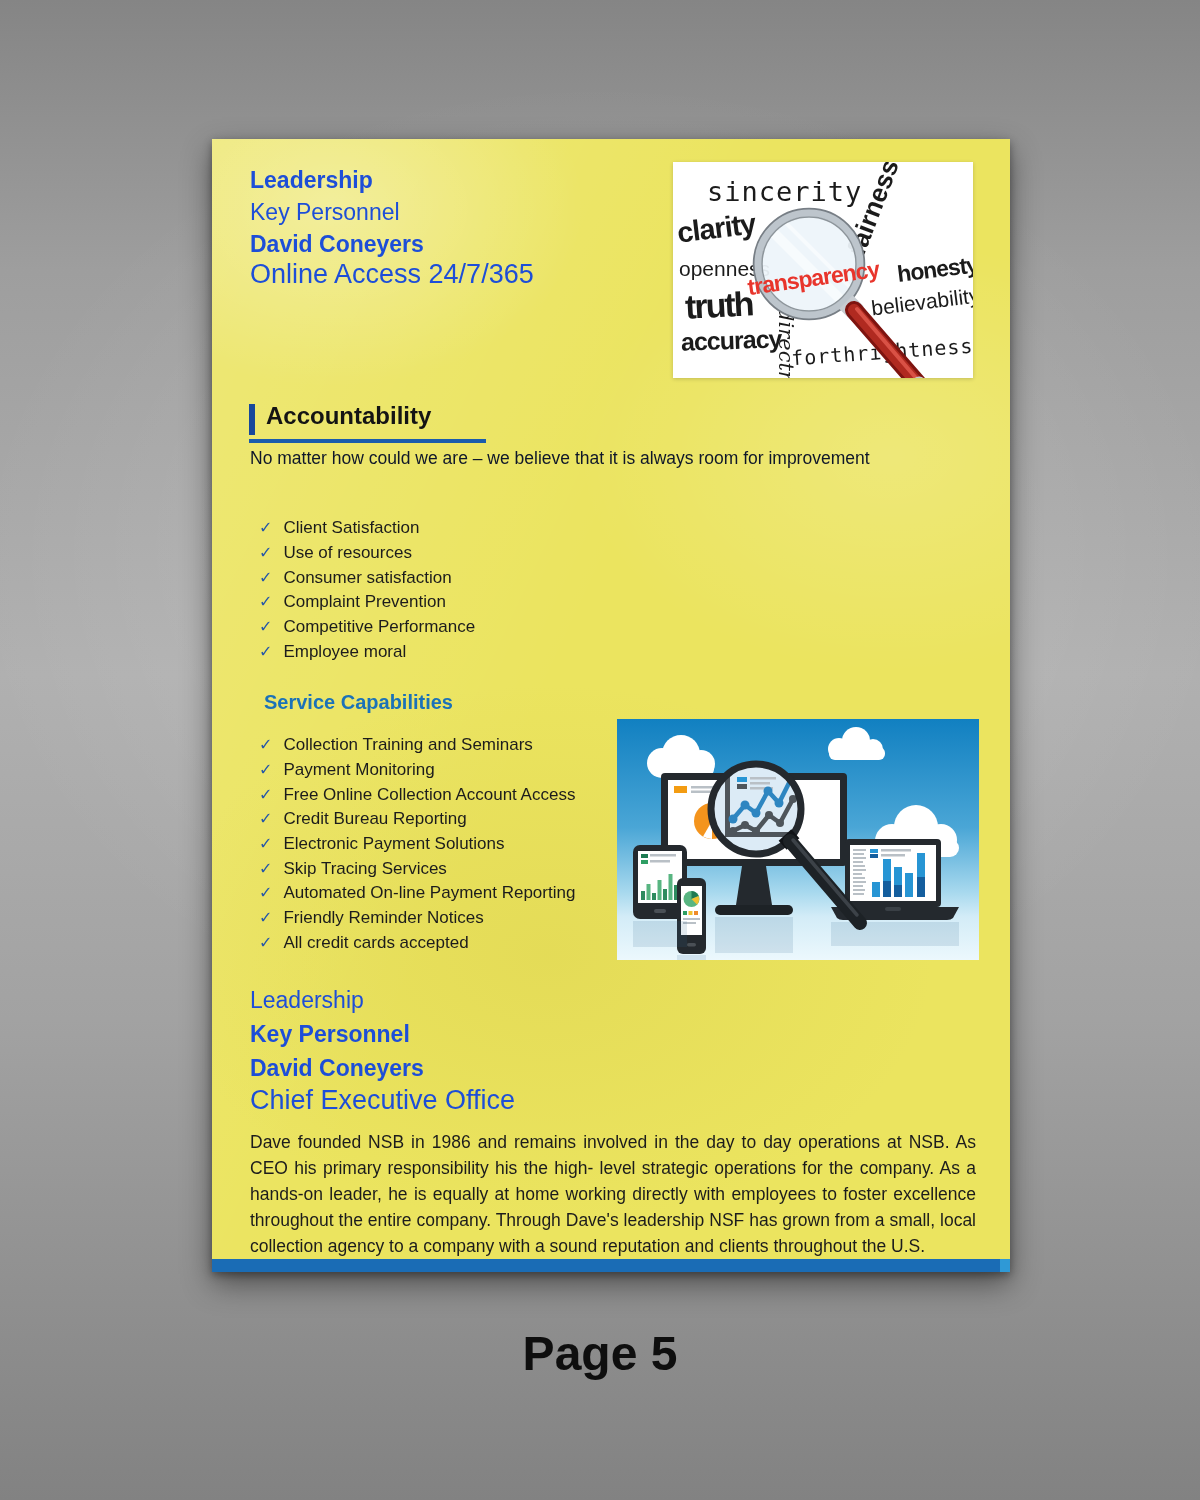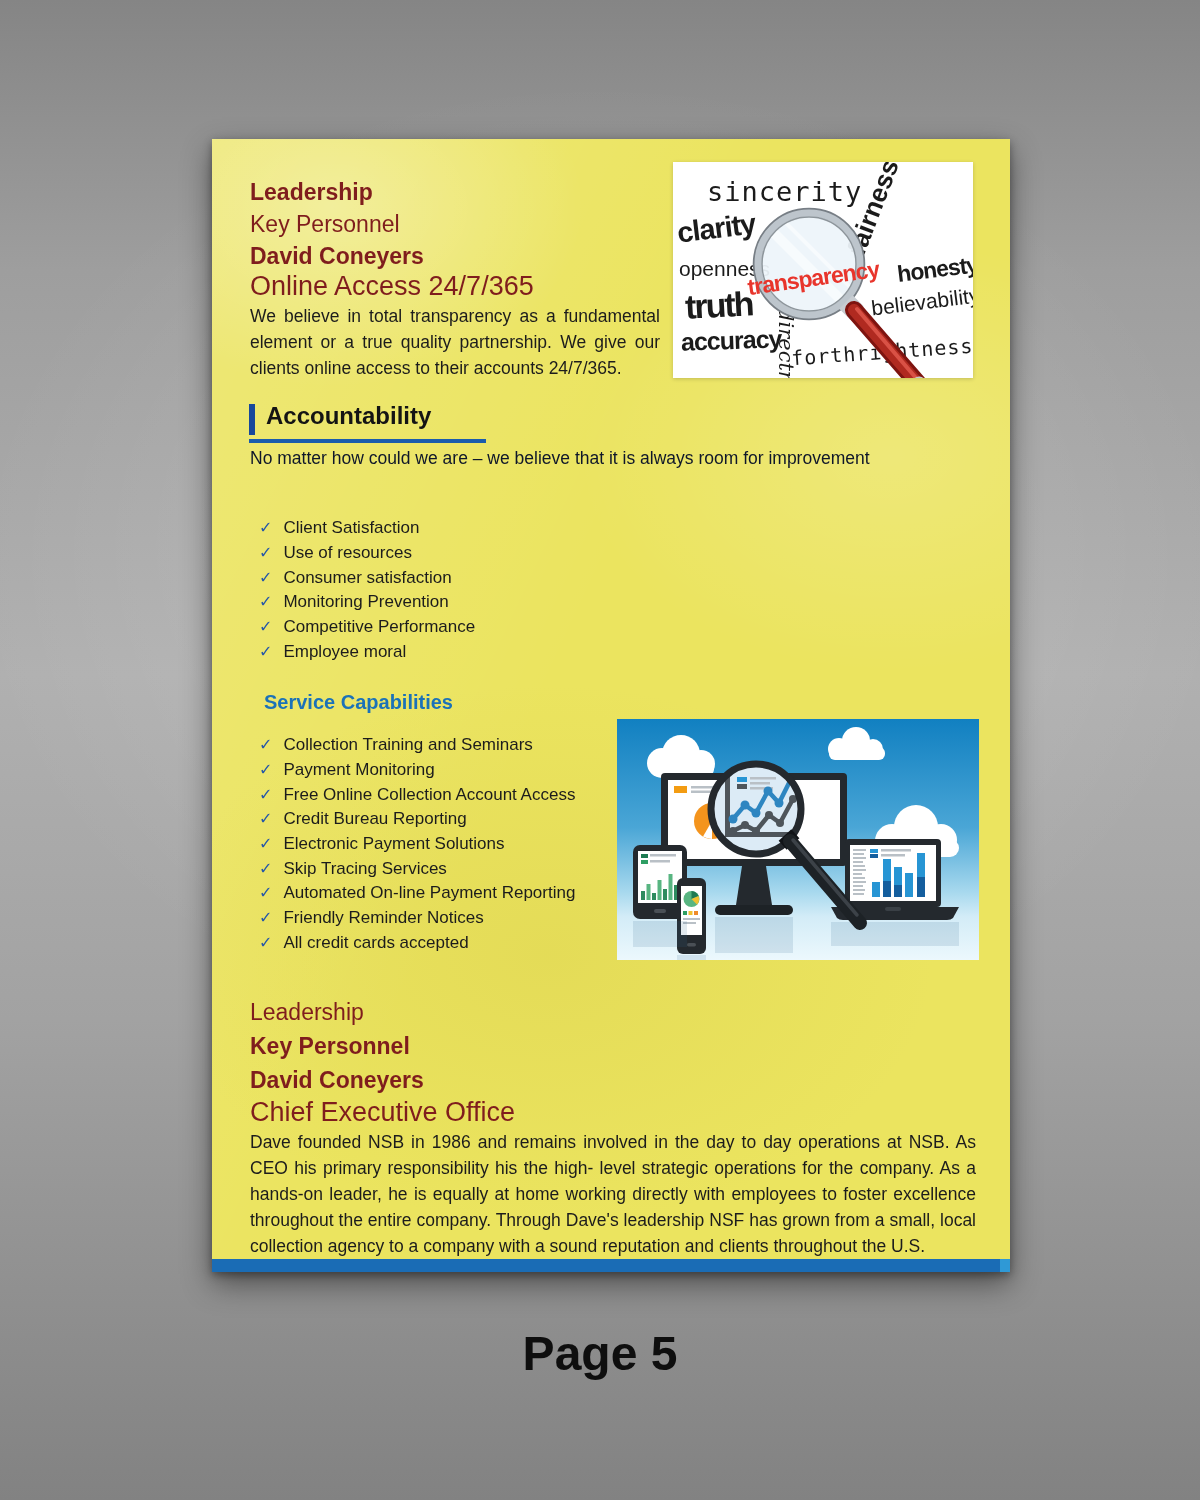--- a/index.html
+++ b/index.html
@@ -19,21 +19,21 @@
   }
   .sheet::before{content:"";position:absolute;inset:0;pointer-events:none;
     background:
       radial-gradient(420px 300px at 15% 6%, rgba(255,255,255,.30), rgba(255,255,255,0) 60%),
       radial-gradient(520px 360px at 85% 28%, rgba(255,255,255,.16), rgba(255,255,255,0) 60%),
       radial-gradient(600px 420px at 42% 72%, rgba(178,160,30,.12), rgba(255,255,255,0) 65%),
       linear-gradient(115deg, rgba(255,255,255,.15), rgba(255,255,255,0) 45%);
   }
 
   .abs{position:absolute;}
-  .blue{color:#7f1d1d;margin-top:12px;}
+  .blue{color:#1d4ed8;}
   .bold{font-weight:700;}
   .h-line{font-size:23px;line-height:26px;white-space:nowrap;}
   .h-big{font-size:27px;}
 
   .para{font-size:17.5px;line-height:26px;color:#1c1c1c;text-align:justify;margin:0;}
 
   
   .acc-bar{left:37px;top:265px;width:6px;height:31px;background:#17489b;}
   .acc-title{left:54px;top:263px;font-size:24px;font-weight:700;color:#141414;white-space:nowrap;}
   .acc-underline{left:37px;top:300px;width:237px;height:4px;background:#1a5cad;}
@@ -76,21 +76,20 @@
 </style>
 </head>
 <body>
 
 <div class="sheet">
 
   <div class="abs h-line blue bold" style="left:38px;top:28px;">Leadership</div>
   <div class="abs h-line blue" style="left:38px;top:60px;">Key Personnel</div>
   <div class="abs h-line blue bold" style="left:38px;top:92px;">David Coneyers</div>
   <div class="abs h-line h-big blue" style="left:38px;top:122px;">Online Access 24/7/365</div>
-  <p class="para abs" style="left:38px;top:164px;width:410px;">We believe in total transparency as a fundamental element or a true quality partnership. We give our clients online access to their accounts 24/7/365.</p>
 
   <div class="abs wordcloud">
     <span class="wc-word wc-sincerity">sincerity</span>
     <span class="wc-word wc-fairness">fairness</span>
     <span class="wc-word wc-clarity">clarity</span>
     <span class="wc-word wc-openness">openness</span>
     <span class="wc-word wc-truth">truth</span>
     <span class="wc-word wc-accuracy">accuracy</span>
     <span class="wc-word wc-directness">directness</span>
     <span class="wc-word wc-forthrightness">forthrightness</span>
@@ -132,21 +131,21 @@
     <div class="check-row">
         <span class="check">✓</span>
         <span>Use of resources</span>
       </div>
     <div class="check-row">
         <span class="check">✓</span>
         <span>Consumer satisfaction</span>
       </div>
     <div class="check-row">
         <span class="check">✓</span>
-        <span>Monitoring Prevention</span>
+        <span>Complaint Prevention</span>
       </div>
     <div class="check-row">
         <span class="check">✓</span>
         <span>Competitive Performance</span>
       </div>
     <div class="check-row">
         <span class="check">✓</span>
         <span>Employee moral</span>
       </div>
   </div>

